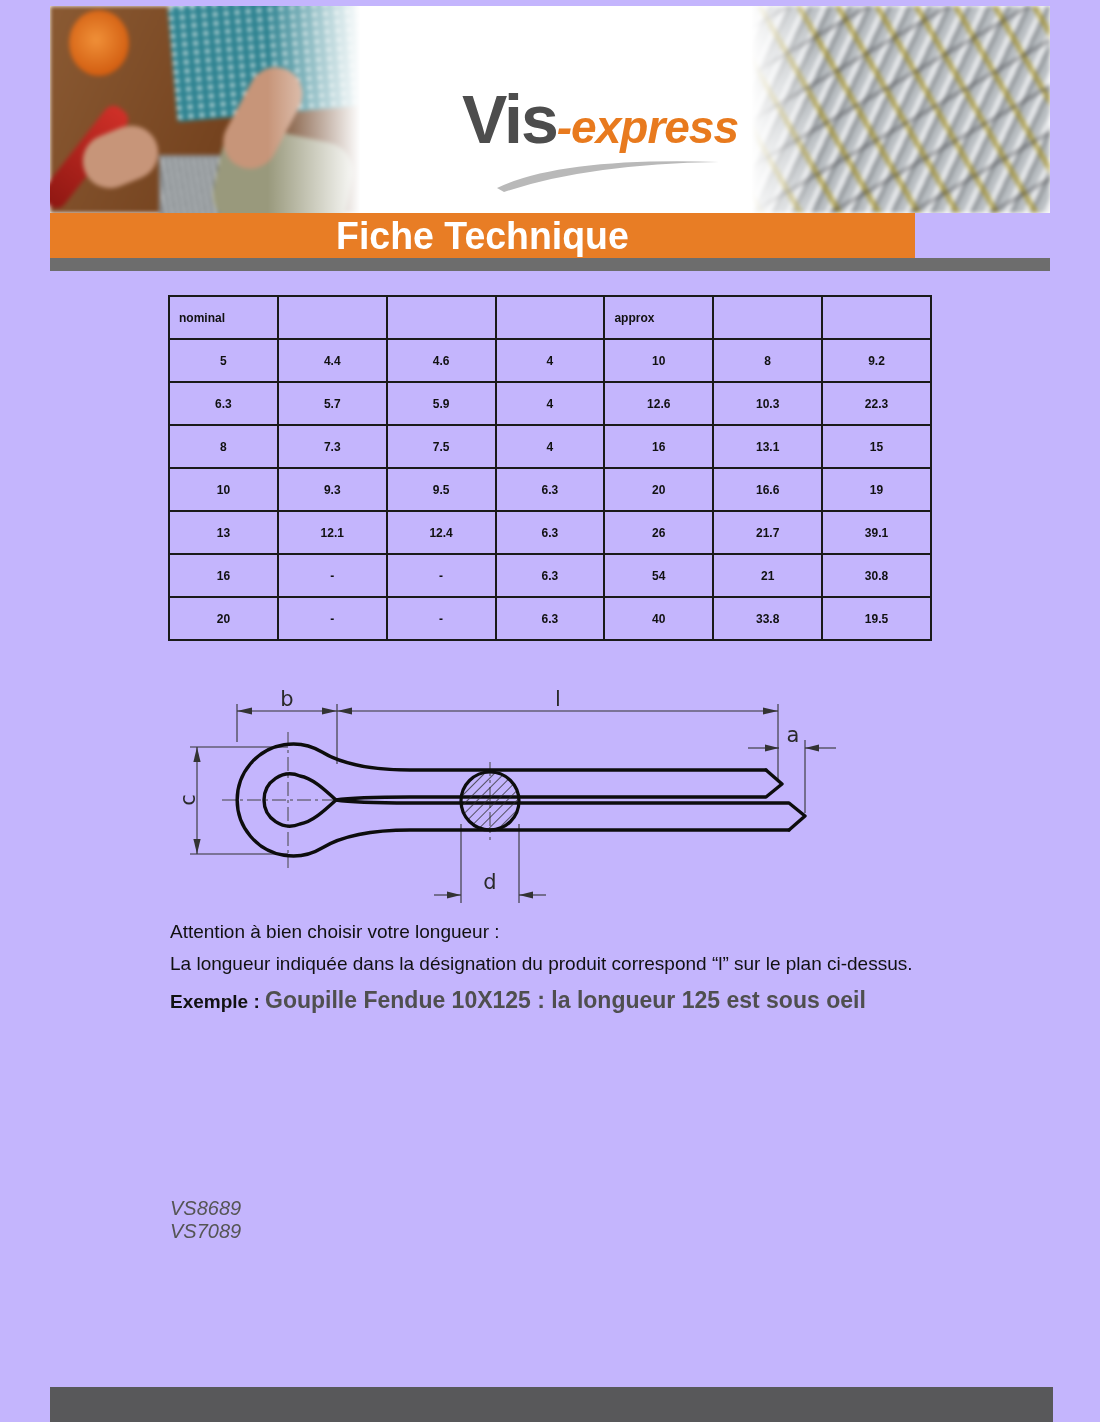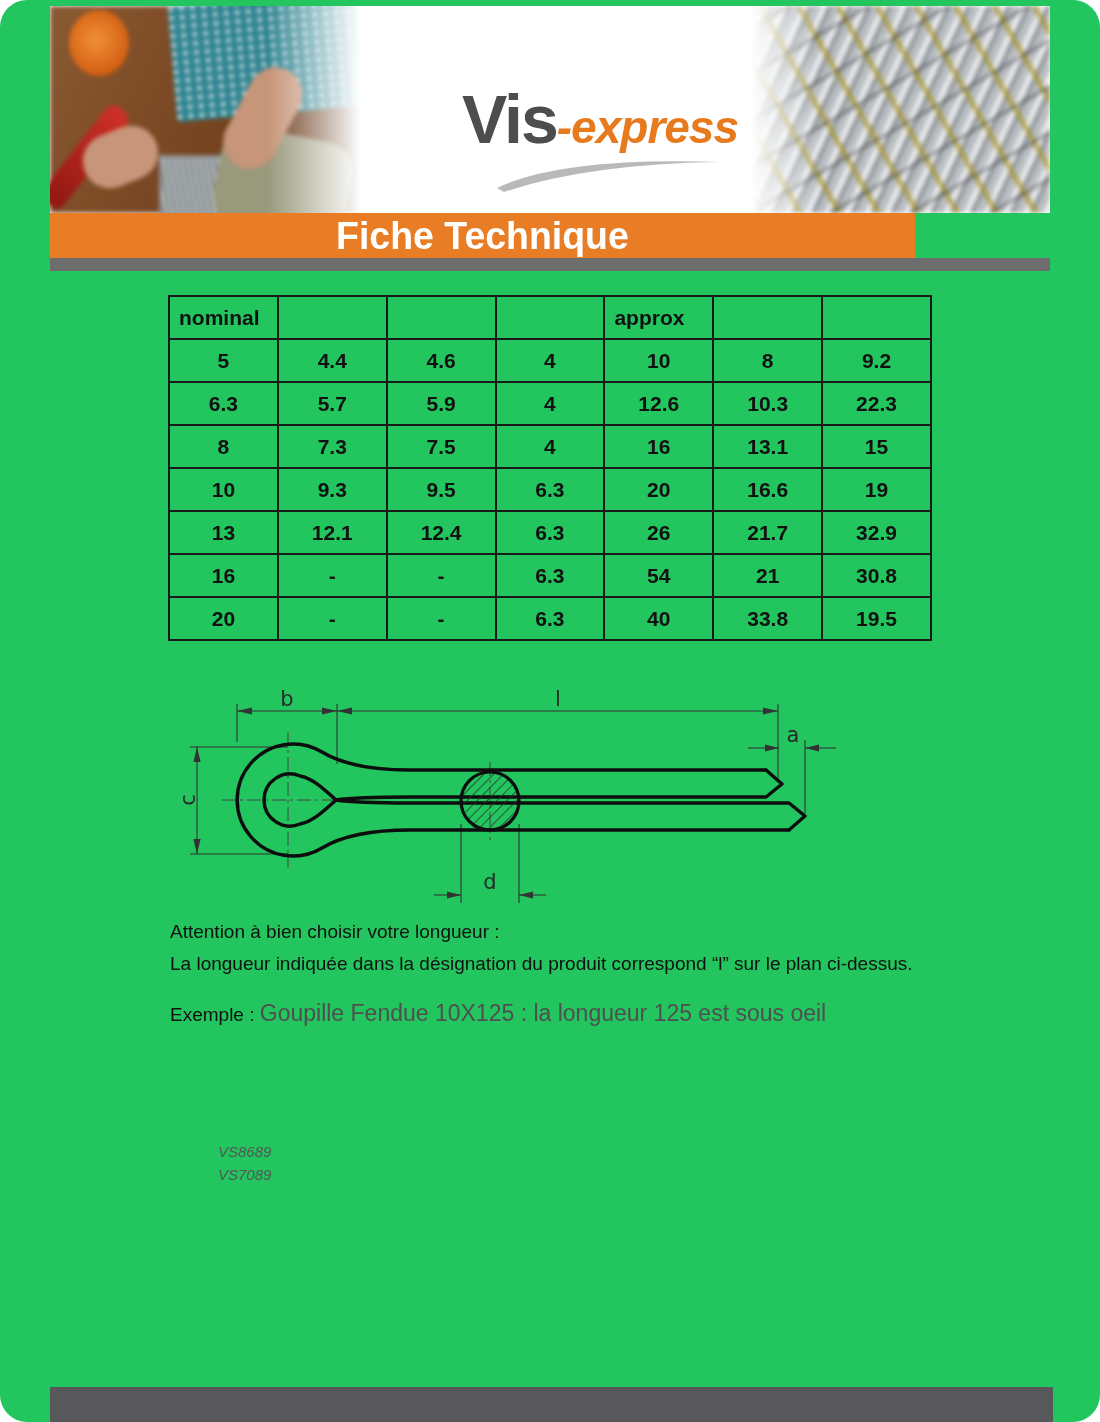--- a/index.html
+++ b/index.html
@@ -1,17 +1,17 @@
 <!DOCTYPE html>
 <html><head>
 <meta charset="utf-8">
 <style>
   html,body{margin:0;padding:0;background:#ffffff;}
-  #page{position:relative;width:1100px;height:1422px;background:#22c55e;overflow:hidden;
-        font-family:"Liberation Sans",sans-serif;border-radius:27px;}
+  #page{position:relative;width:1100px;height:1422px;background:#c4b5fd;overflow:hidden;
+        font-family:"Liberation Sans",sans-serif;}
 
   
   #header{position:absolute;left:50px;top:6px;width:1000px;height:207px;background:#fff;}
   .photo{position:absolute;top:0;height:207px;overflow:hidden;}
   .photo .scene{position:absolute;inset:0;filter:blur(2px);}
   #photo-left{left:0;width:320px;}
   #photo-left .wood{position:absolute;inset:0;background:linear-gradient(115deg,#8a5a33,#75431f 55%,#5a3016);}
   #photo-left .tealbox{position:absolute;left:38%;top:-4%;width:60%;height:56%;transform:rotate(-5deg);
       background-color:#2e8391;
       background-image:radial-gradient(circle at 3px 3px,#e6efec 2px,rgba(255,255,255,0) 2.6px);
@@ -46,35 +46,35 @@
   #swoosh{margin-top:-6px;margin-left:14px;}
 
   
   #banner{position:absolute;left:50px;top:213px;width:865px;height:45px;background:#e87d25;
           display:flex;align-items:center;justify-content:center;}
   #banner span{color:#fff;font-size:39px;font-weight:800;letter-spacing:0px;transform:scaleX(.96);}
   #banner-strip{position:absolute;left:50px;top:258px;width:1000px;height:13px;background:#6d6d6d;}
 
   
   #spec-table{position:absolute;left:168px;top:295px;width:764px;border-collapse:collapse;table-layout:fixed;}
-  #spec-table th,#spec-table td{border:2px solid #1a1a1a;height:39px;font-size:21px;font-weight:bold;color:#111;}
+  #spec-table th,#spec-table td{border:2px solid #1a1a1a;height:39px;font-size:12px;font-weight:bold;color:#111;}
   #spec-table th{text-align:left;padding-left:9px;}
   #spec-table td{text-align:center;}
 
   
   #diagram{position:absolute;left:150px;top:680px;}
 
   
   #notes{position:absolute;left:170px;top:916px;width:778px;color:#111;}
   #notes .b-line{font-size:19px;font-weight:normal;line-height:32px;}
-  #example-line{margin-top:16px;font-size:19px;font-weight:normal;line-height:34px;}
+  #example-line{margin-top:3px;font-size:19px;font-weight:bold;line-height:34px;}
   #example-text{font-size:23px;color:#4f4f4f;}
 
   
-  #refs{position:absolute;left:170px;top:1140px;font-size:15px;font-style:italic;color:#555;line-height:23px;margin-left:48px;}
+  #refs{position:absolute;left:170px;top:1197px;font-size:20px;font-style:italic;color:#555;line-height:23px;}
 
   
   #footer-bar{position:absolute;left:50px;top:1387px;width:1003px;height:35px;background:#58585a;}
 </style>
 </head>
 <body>
 
 <div id="page">
 
   <div id="header">
@@ -162,21 +162,21 @@
         <td>16.6</td>
         <td>19</td>
       </tr>
       <tr>
         <td>13</td>
         <td>12.1</td>
         <td>12.4</td>
         <td>6.3</td>
         <td>26</td>
         <td>21.7</td>
-        <td>32.9</td>
+        <td>39.1</td>
       </tr>
       <tr>
         <td>16</td>
         <td>-</td>
         <td>-</td>
         <td>6.3</td>
         <td>54</td>
         <td>21</td>
         <td>30.8</td>
       </tr>

